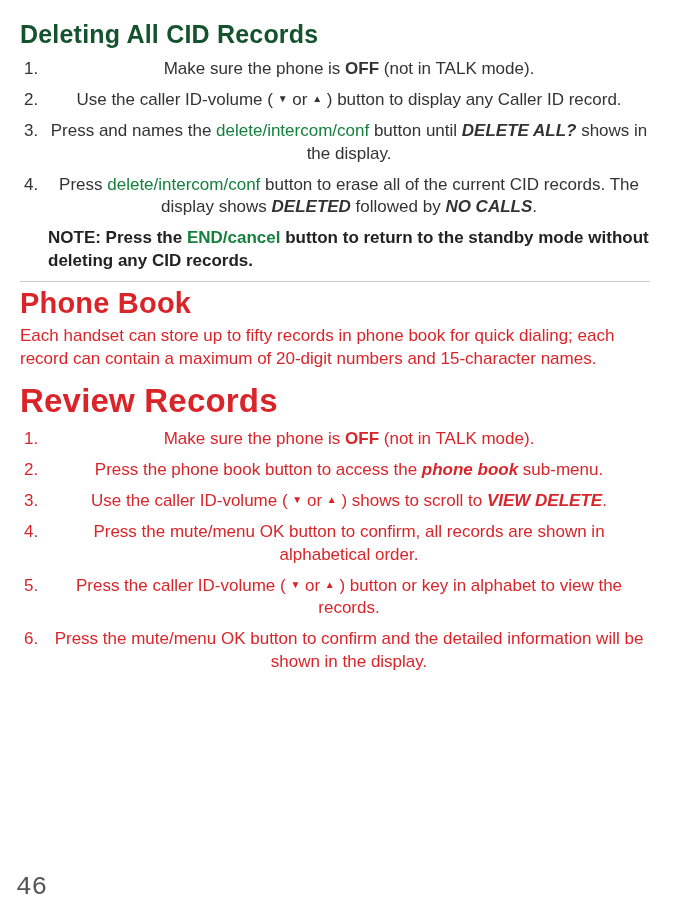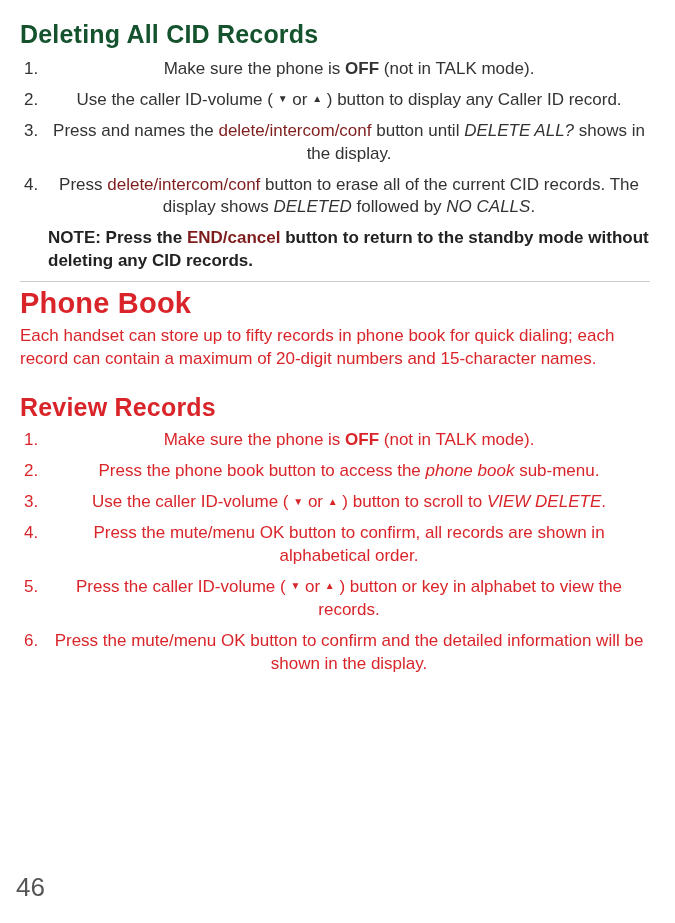--- a/index.html
+++ b/index.html
@@ -31,22 +31,22 @@
       letter-spacing: 0.2px;
     }
     h1.title-red {
       font-size: 29px;
       border-top: 1px solid #ccc;
       padding-top: 2px;
       margin-top: 4px;
       margin-bottom: 2px;
     }
     h2.title-red {
-      font-size: 25px;
-      margin-top: 20px;
+      font-size: 33px;
+      margin-top: 8px;
       margin-bottom: 4px;
     }
     ol {
       list-style: none;
       counter-reset: item;
       padding-left: 0;
       text-align: center;
     }
     ol li {
       counter-increment: item;
@@ -61,22 +61,22 @@
       left: 4px;
       top: 0;
     }
     ol.red-list li, .red-text {
       color: #d9252a;
     }
     ol.red-list li::before {
       color: #d9252a;
     }
     .bold { font-weight: 700; }
-    .bold-italic { font-weight: 400; font-style: italic; }
-    .red-inline { color: #7f1d1d; }
+    .bold-italic { font-weight: 700; font-style: italic; }
+    .red-inline { color: #15803d; }
     .note {
       padding-left: 28px;
       font-weight: 700;
       color: #222;
       margin-top: 0;
       margin-bottom: 8px;
       line-height: 1.35;
     }
     .intro-red {
       color: #d9252a;
@@ -84,20 +84,21 @@
       line-height: 1.35;
       margin-bottom: 4px;
     }
     .page-number {
       position: absolute;
       bottom: 18px;
       left: 16px;
       font-size: 26px;
       color: #555;
       font-weight: 400;
+      font-family: Liberation Mono, monospace;
     }
     .tri {
       display: inline-block;
       font-size: 10px;
       vertical-align: middle;
       position: relative;
       top: -1px;
     }
   </style>
 </head>
@@ -130,21 +131,21 @@
 <h2 class="title-red">Review Records</h2>
 
 <ol class="red-list">
   <li>
     <span>Make sure the phone is </span><span class="bold">OFF</span><span> (not in TALK mode).</span>
   </li>
   <li>
     <span>Press the phone book button to access the </span><span class="bold-italic">phone book</span><span> sub-menu.</span>
   </li>
   <li>
-    <span>Use the caller ID-volume ( </span><span class="tri">▼</span><span> or </span><span class="tri">▲</span><span> ) button to scroll to </span><span class="bold-italic">VIEW DELETE</span><span>.</span>
+    <span>Use the caller ID-volume ( </span><span class="tri">▼</span><span> or </span><span class="tri">▲</span><span> ) shows to scroll to </span><span class="bold-italic">VIEW DELETE</span><span>.</span>
   </li>
   <li>
     <span>Press the mute/menu OK button to confirm, all records are shown in alphabetical order.</span>
   </li>
   <li>
     <span>Press the caller ID-volume ( </span><span class="tri">▼</span><span> or </span><span class="tri">▲</span><span> ) button or key in alphabet to view the records.</span>
   </li>
   <li>
     <span>Press the mute/menu OK button to confirm and the detailed information will be shown in the display.</span>
   </li>

